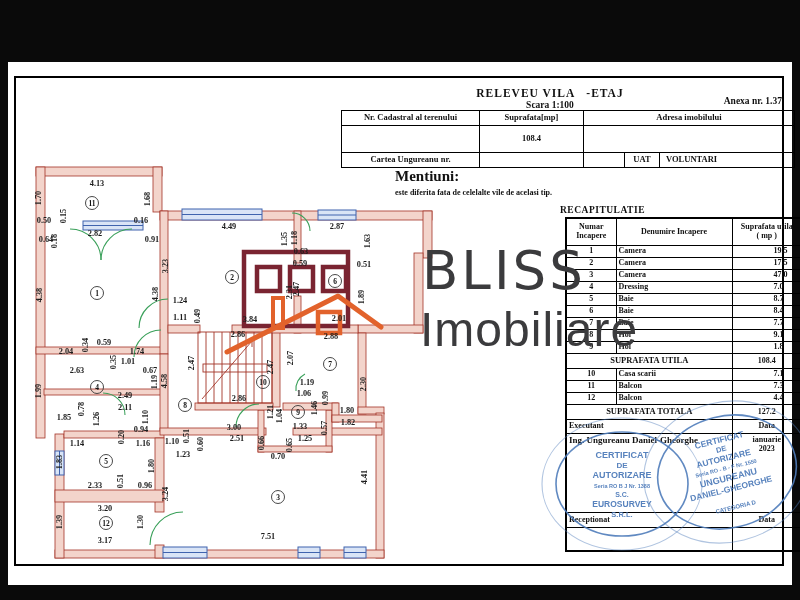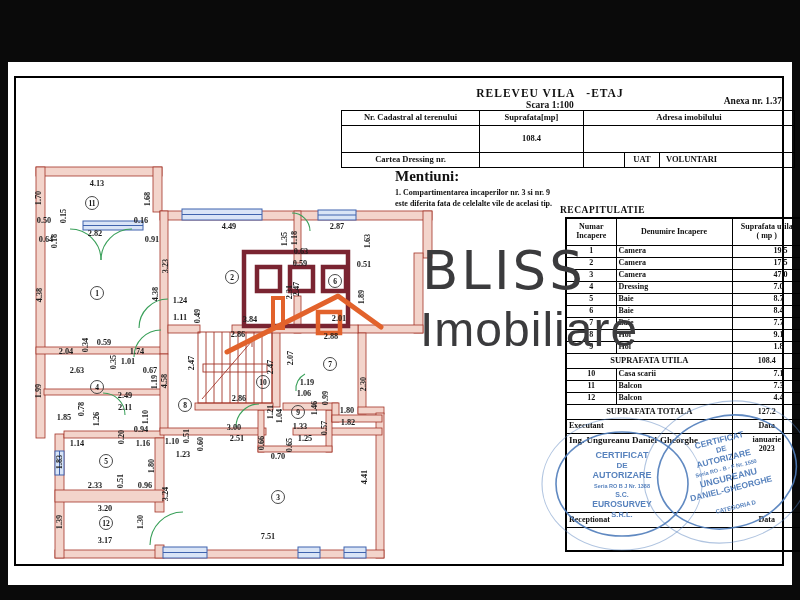--- a/index.html
+++ b/index.html
@@ -298,37 +298,36 @@
     <td>Nr. Cadastral al terenului</td>
     <td>Suprafata[mp]</td>
     <td>Adresa imobilului</td>
   </tr>
   <tr class="v">
     <td></td>
     <td>108.4</td>
     <td></td>
   </tr>
   <tr class="b">
-    <td>Cartea Dressing nr.</td>
+    <td>Cartea Ungureanu nr.</td>
     <td></td>
     <td style="padding:0;">
       <div class="uatwrap">
         <div class="sp"></div>
         <div class="uat">UAT</div>
         <div class="uatv">VOLUNTARI</div>
       </div>
     </td>
   </tr>
 </tbody>
   </table>
 
 <div id="mentiuni" class="abs">
   <div class="t">Mentiuni:</div>
   <div class="l">
-    <div>1. Compartimentarea incaperilor nr. 3 si nr. 9</div>
     <div>este diferita fata de celelalte vile de acelasi tip.</div>
   </div>
 </div>
 
 <div id="recaptitle" class="abs">RECAPITULATIE</div>
 <table id="recaptable" class="abs">
   <colgroup>
       <col style="width:50px">
       <col style="width:116px">
       <col style="width:70px">

